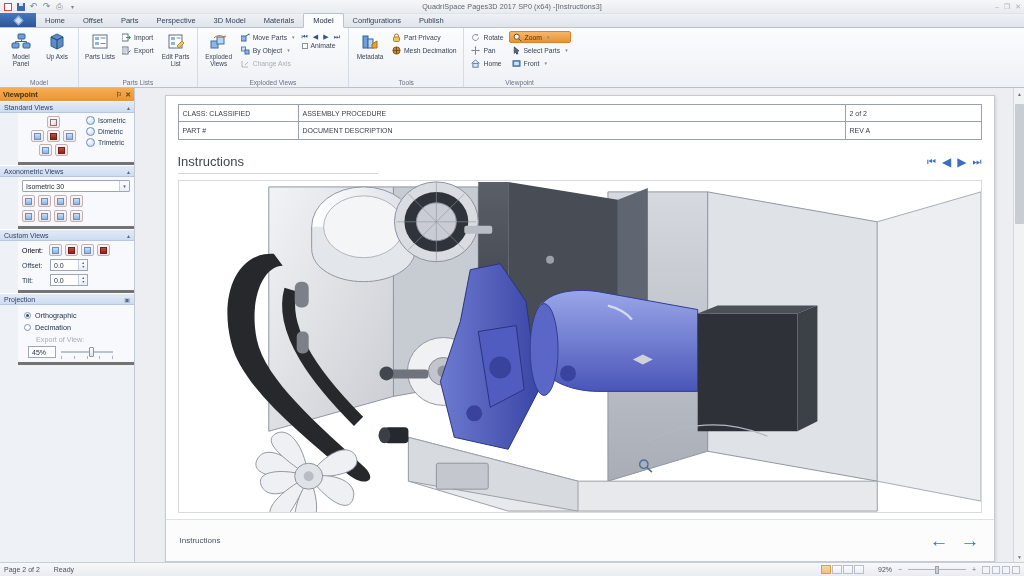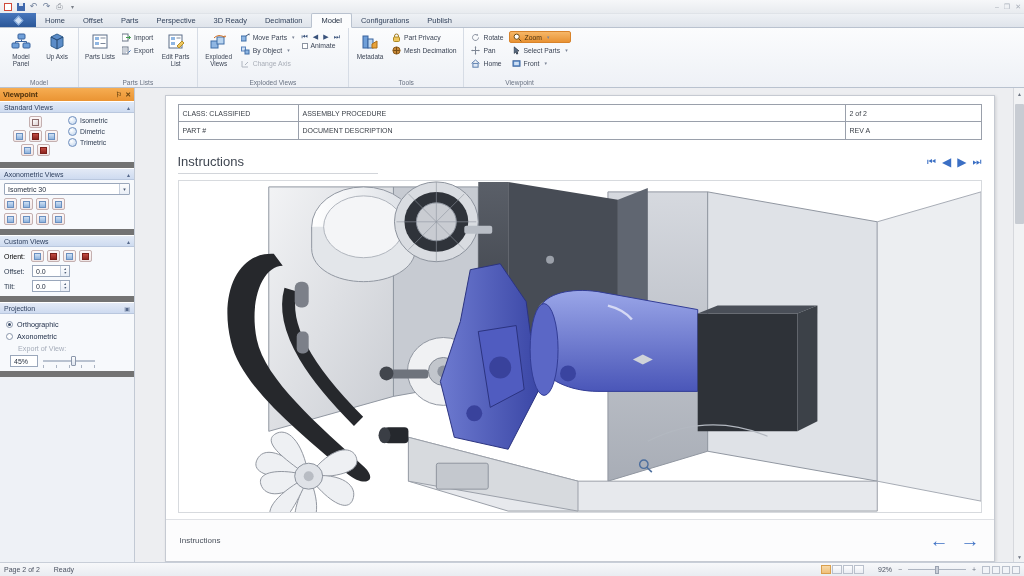--- a/index.html
+++ b/index.html
@@ -120,21 +120,21 @@
   .panel-hdr .hicon { font-size: 7px; margin-left: 3px; color: #6b4612; }
 
   .sect-hdr {
     height: 12px; display: flex; align-items: center; padding: 0 4px;
     background: linear-gradient(#e3eaf6,#cedbf0);
     border-top: 1px solid #ffffff; border-bottom: 1px solid #b9c7de;
     color: #2d3f5e; font-size: 7px;
   }
   .sect-hdr .sp { flex: 1; }
   .sect-hdr .chev { font-size: 6px; color: #56698c; }
-  .sect-body { padding: 3px 4px 4px 4px; background: #f7f9fc; border-bottom: 6px solid #737373; }
+  .sect-body { padding: 3px 4px 4px 4px; background: #f7f9fc; border-bottom: 3px solid #737373; margin-left: 18px; }
 
   .vbtn {
     width: 13px; height: 12px; border: 1px solid #c4b0b0; border-radius: 2px;
     background: linear-gradient(#fdf7f7,#f0e6e6); display: inline-flex;
     align-items: center; justify-content: center; cursor: default;
   }
   .vbtn .g { width: 7px; height: 7px; }
   .g-cube { border: 1px solid #8d6d6d; background: linear-gradient(135deg,#fff,#ded2d2); }
   .g-red { background: linear-gradient(#c24b42,#8d241f); border: 1px solid #7a1e19; }
   .g-blue { background: linear-gradient(#cfe0f4,#8fb3dd); border: 1px solid #6a90c0; }
@@ -281,37 +281,38 @@
           <span class="qat-new"></span>
         </span>
       <span class="qat-btn">
           <span class="qat-save"></span>
         </span>
       <span class="qat-btn qat-undo">↶</span>
       <span class="qat-btn qat-redo">↷</span>
       <span class="qat-btn qat-print">⎙</span>
       <span class="qat-btn qat-dd">▾</span>
     </div>
+    <div class="win-title">QuadriSpace Pages3D  2017 SP0 (x64) -[Instructions3]</div>
     <div class="win-ctrl">
       <span>–</span>
       <span>❐</span>
       <span>✕</span>
     </div>
   </div>
 
   <div class="tabrow">
     <div class="appbtn">
       <span class="diamond"></span>
     </div>
     <div class="tab">Home</div>
     <div class="tab">Offset</div>
     <div class="tab">Parts</div>
     <div class="tab">Perspective</div>
-    <div class="tab">3D Ready</div>
-    <div class="tab">Decimation</div>
+    <div class="tab">3D Model</div>
+    <div class="tab">Materials</div>
     <div class="tab active">Model</div>
     <div class="tab">Configurations</div>
     <div class="tab">Publish</div>
   </div>
 
   <div class="ribbon">
 
     <div class="rgroup">
       <div class="rg-body">
         <div class="bigbtn">
@@ -703,21 +704,21 @@
         <span class="sp"></span>
         <span class="chev">▣</span>
       </div>
       <div class="sect-body">
         <div class="radio-row">
           <span class="radio on"></span>
           <span>Orthographic</span>
         </div>
         <div class="radio-row">
           <span class="radio"></span>
-          <span>Axonometric</span>
+          <span>Decimation</span>
         </div>
         <div class="radio-row dim" style="padding-left:12px">
           <span>Export of View:</span>
         </div>
         <div class="fov-row">
           <span class="fov-box">45%</span>
           <span class="slider">
             <span class="track"></span>
             <span class="thumb"></span>
             <span class="ticks">

